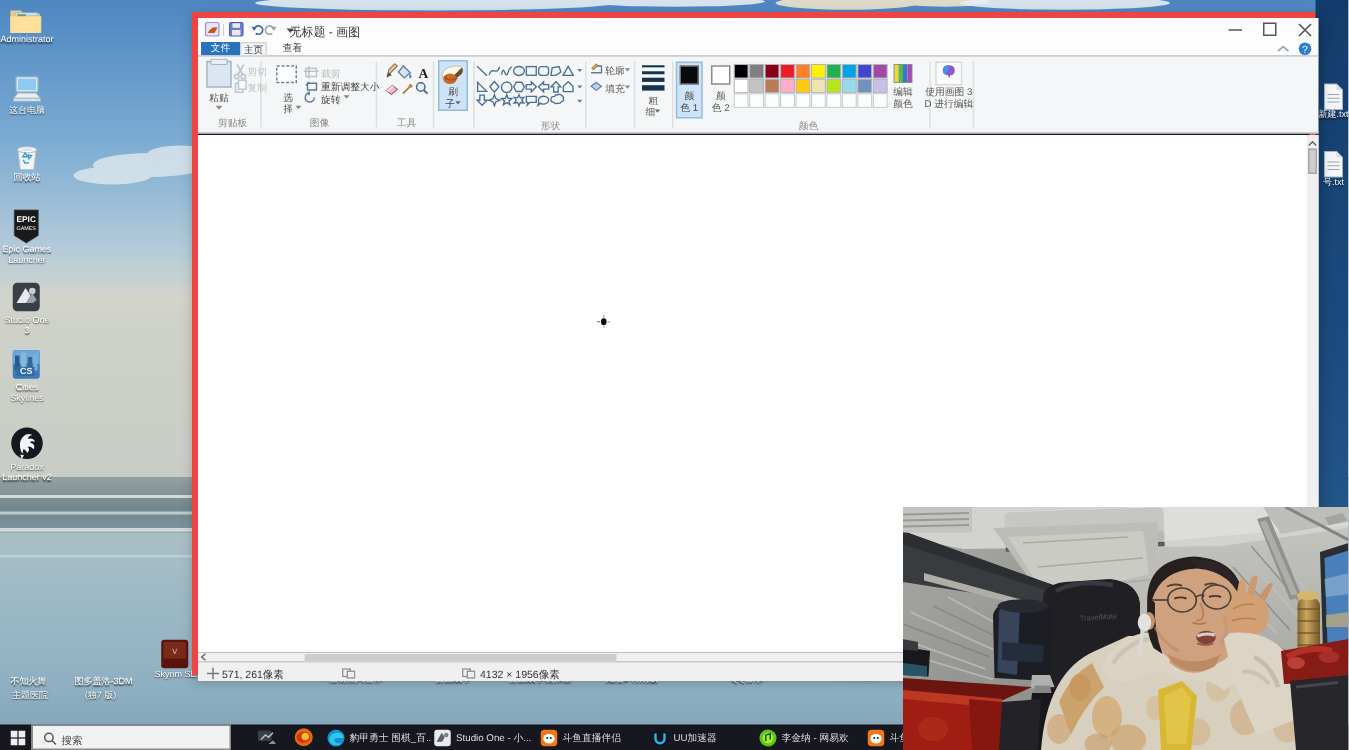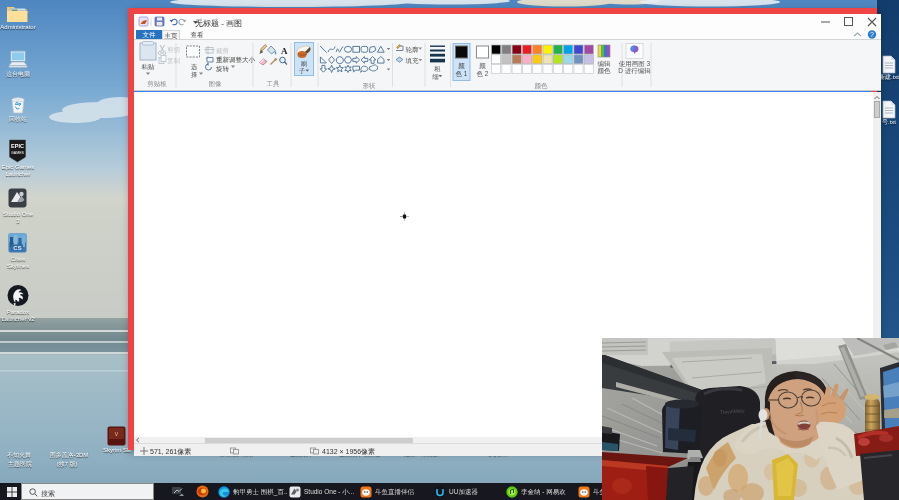--- a/index.html
+++ b/index.html
@@ -163,21 +163,21 @@
     <path d="M11 1 l4 4 h-4 z" fill="#d8e0e6"></path>
     <g stroke="#9aa8b2" stroke-width="0.8">
           <line x1="5" y1="8" x2="13" y2="8"></line>
           <line x1="5" y1="10.5" x2="13" y2="10.5"></line>
           <line x1="5" y1="13" x2="13" y2="13"></line>
         </g>
   </svg>
   <div class="lbl" style="left:866px;top:119px;width:46px;">号.txt</div>
 </div>
 
-<div class="abs" id="paintwin" style="left:128px;top:8px;width:749px;height:442px;background:#3b82f6;border:6px solid #ef4444;box-shadow:2px 3px 8px rgba(0,0,0,.35);font-family:'Liberation Sans',sans-serif;">
+<div class="abs" id="paintwin" style="left:128px;top:8px;width:749px;height:442px;background:#0f172a;border:4px solid #ef4444;box-shadow:2px 3px 8px rgba(0,0,0,.35);font-family:'Liberation Sans',sans-serif;">
 
   <div class="abs" style="left:0;top:0;width:747px;height:16px;background:#fdfdfd;">
     <svg class="abs" style="left:4px;top:2px" width="180" height="12" viewBox="0 0 180 12">
 
       <g>
         <rect x="1" y="1" width="9" height="9" rx="1.5" fill="#e8e4f8" stroke="#9b8fd0" stroke-width="0.8"></rect>
         <path d="M2.5 8 C4 4.5 7 3.5 9 4.5 L7 8 Z" fill="#c5581f"></path>
       </g>
       <line x1="13" y1="2" x2="13" y2="10" stroke="#d0d0d0" stroke-width="0.8"></line>
 

